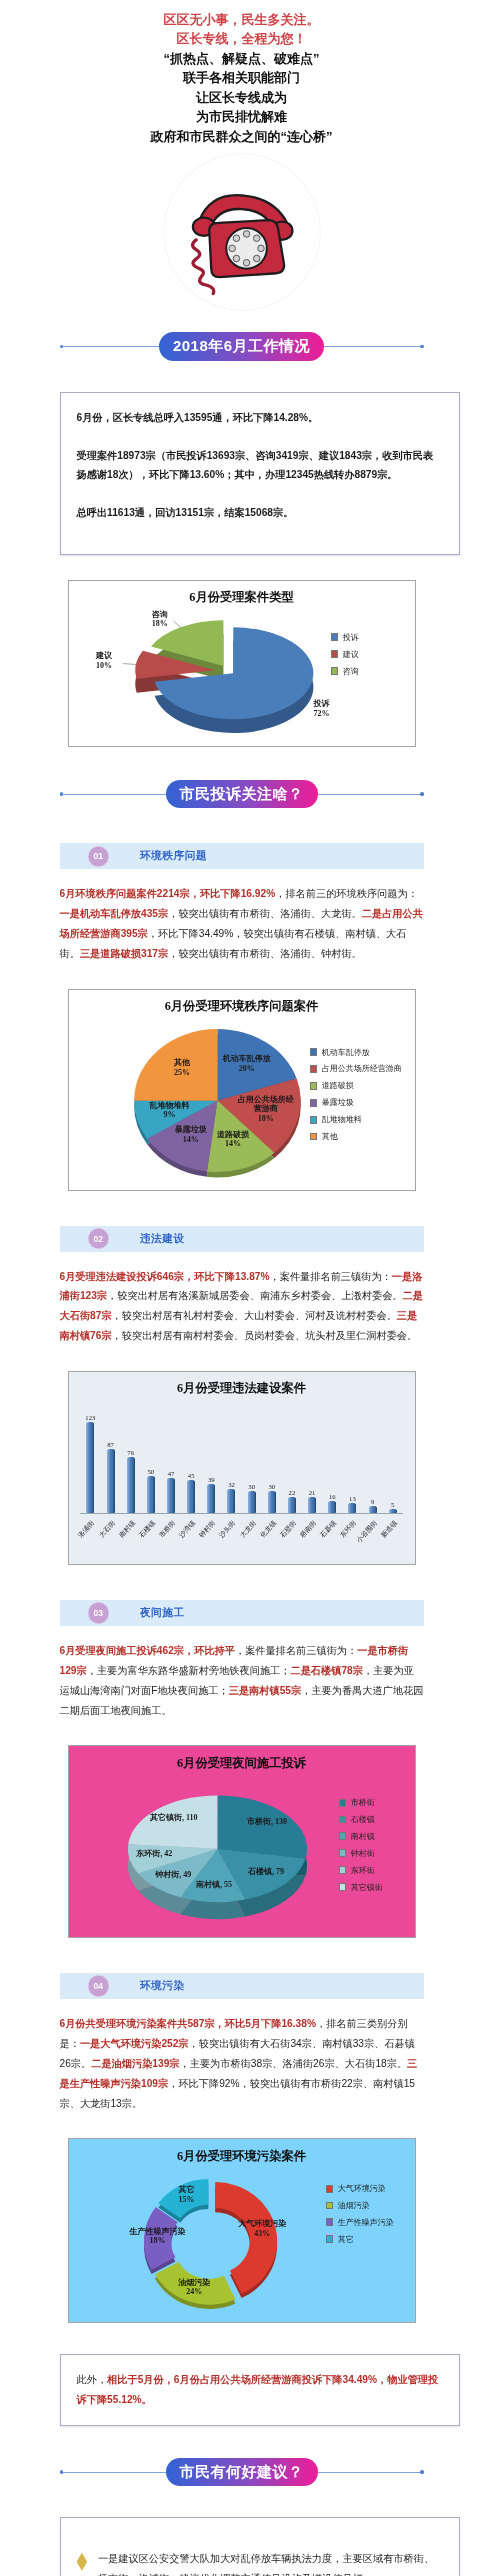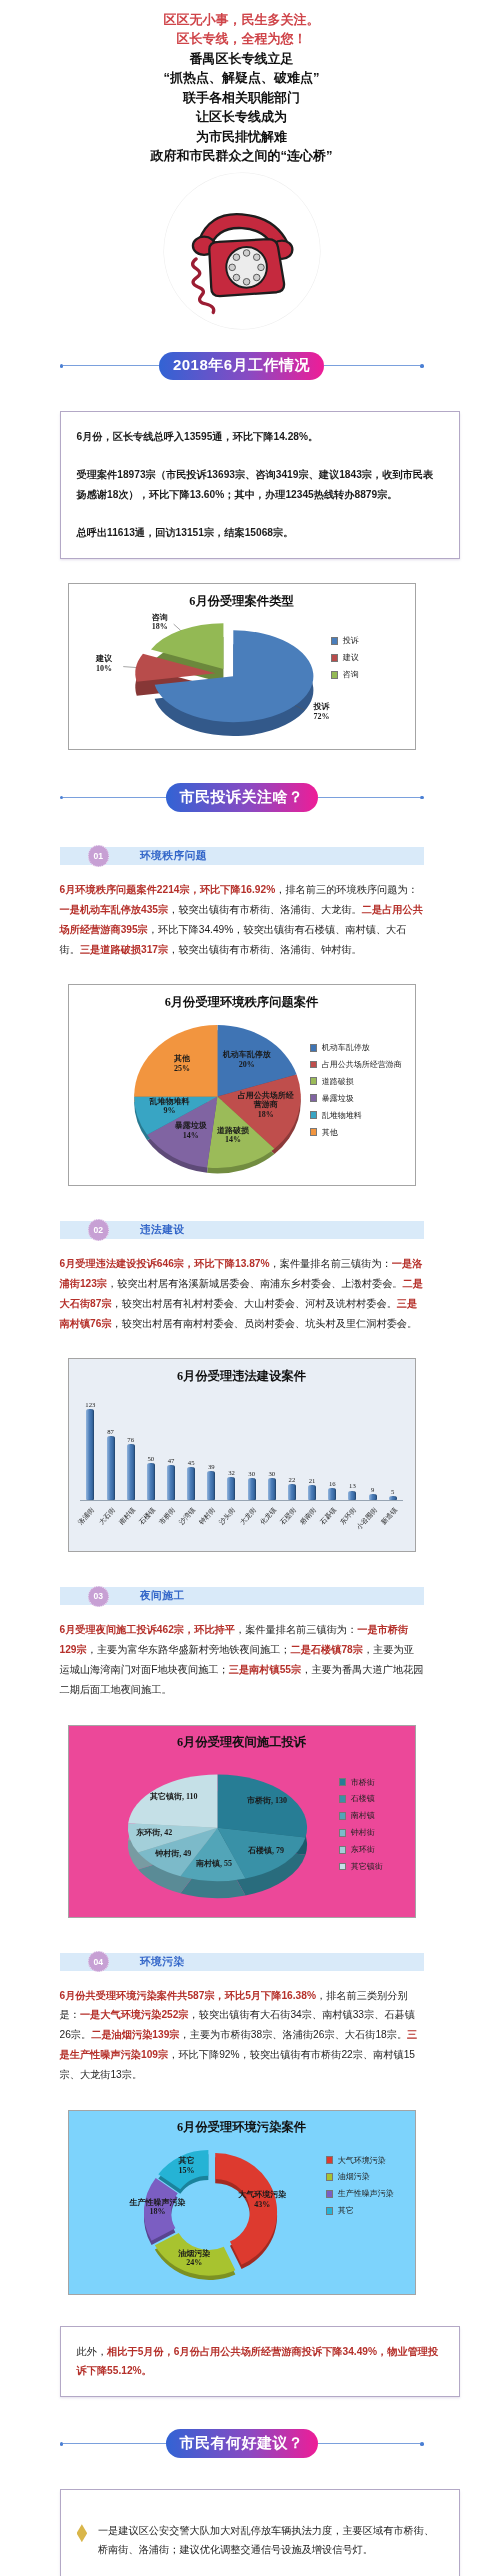--- a/index.html
+++ b/index.html
@@ -19,24 +19,24 @@
   .dot{width:3.7px;height:3.7px;border-radius:50%;background:#4a7fd4;flex:0 0 auto;}
   .pline{flex:1;height:1.1px;background:#7aa0dd;}
   .pill{padding:4.8px 14px;border-radius:15px;color:#fff;font-size:15px;font-weight:700;letter-spacing:0.5px;
     background:linear-gradient(90deg,#3263d4 0%,#8a4ac2 55%,#ee1d97 100%);white-space:nowrap;}
 
   
   .obox{box-sizing:border-box;width:400px;border:1.1px solid #b3a8c6;background:#fff;
     box-shadow:0 1.6px 2.1px rgba(175,165,200,.35);padding:15px 16px;margin-top:31px;
     font-size:10.2px;line-height:1.95;}
   .obox p{margin:0 0 18px;font-weight:600;color:#1c1c1c;}
-  .obox p:last-child{margin-bottom:0;}
-
-  
-  .banner{margin-top:35px;background:#d9eaf9;height:18px;display:flex;align-items:center;}
+  .obox p:last-child{margin-bottom:16px;}
+
+  
+  .banner{margin-top:35px;background:#d9eaf9;height:26px;display:flex;align-items:center;}
   .num{box-sizing:border-box;width:21.4px;height:21.4px;margin-left:28px;border-radius:50%;
     background:#c7a0d4;border:1.6px dotted #ecdcf3;color:#fff;font-size:8.6px;font-weight:700;
     display:flex;align-items:center;justify-content:center;flex:0 0 auto;}
   .btitle{color:#3467c9;font-size:10.7px;font-weight:700;margin-left:31px;letter-spacing:0.5px;}
 
   .rich{margin:15px 0 0;font-size:10.2px;line-height:1.95;}
   .seg-red{color:#b5302a;font-weight:700;}
   .seg-black{color:#222;}
 
   
@@ -70,21 +70,20 @@
     clip-path:polygon(50% 0,100% 50%,50% 100%,0 50%);}
 </style>
 </head>
 <body>
 
 <div class="wrap">
 
   <div class="intro">
     <div class="r">区区无小事，民生多关注。</div>
     <div class="r">区长专线，全程为您！</div>
-    <div class="k">番禺区长专线立足</div>
     <div class="k">“抓热点、解疑点、破难点”</div>
     <div class="k">联手各相关职能部门</div>
     <div class="k">让区长专线成为</div>
     <div class="k">为市民排忧解难</div>
     <div class="k">政府和市民群众之间的“连心桥”</div>
   </div>
 
   <div class="phone-badge">
     <svg viewBox="0 0 220 220" width="144" height="144">
       <path d="M40 122 q-11 8 0 15 q11 7 0 14 q-11 8 3 14 q13 5 5 13 q-8 10 7 13 q15 4 11 13" fill="none" stroke="#9b1d33" stroke-width="5" stroke-linecap="round"></path>

